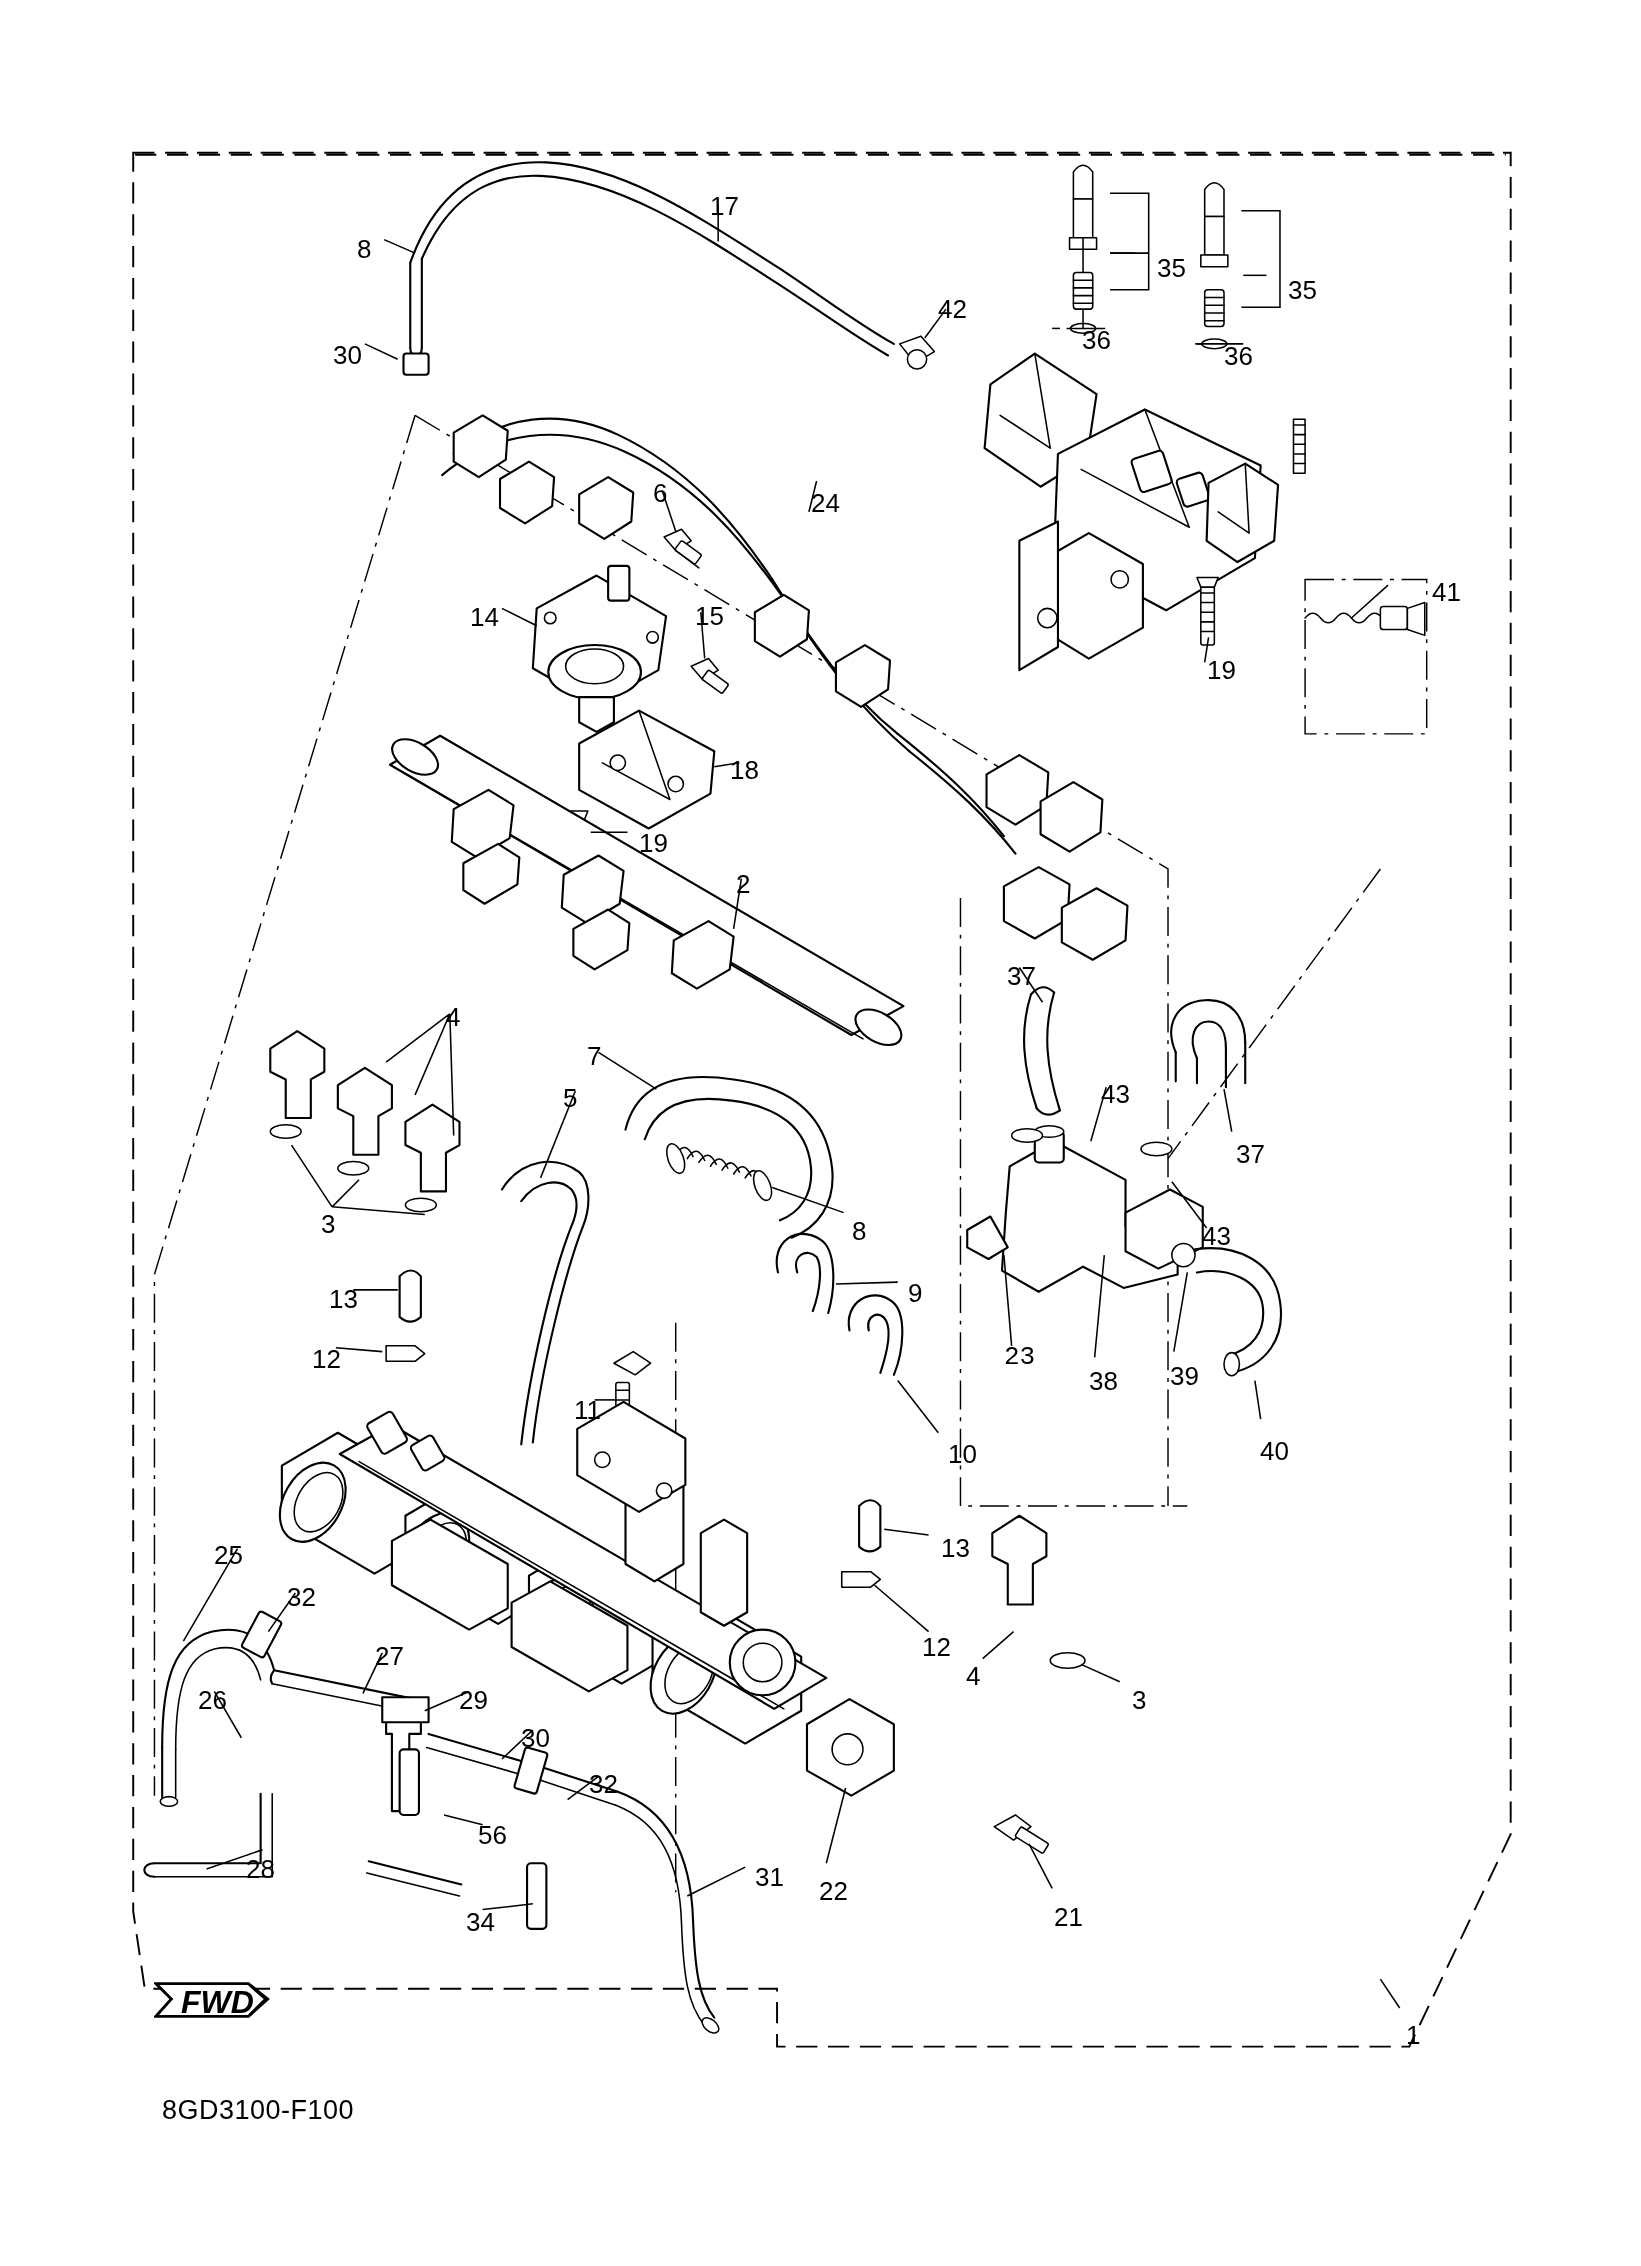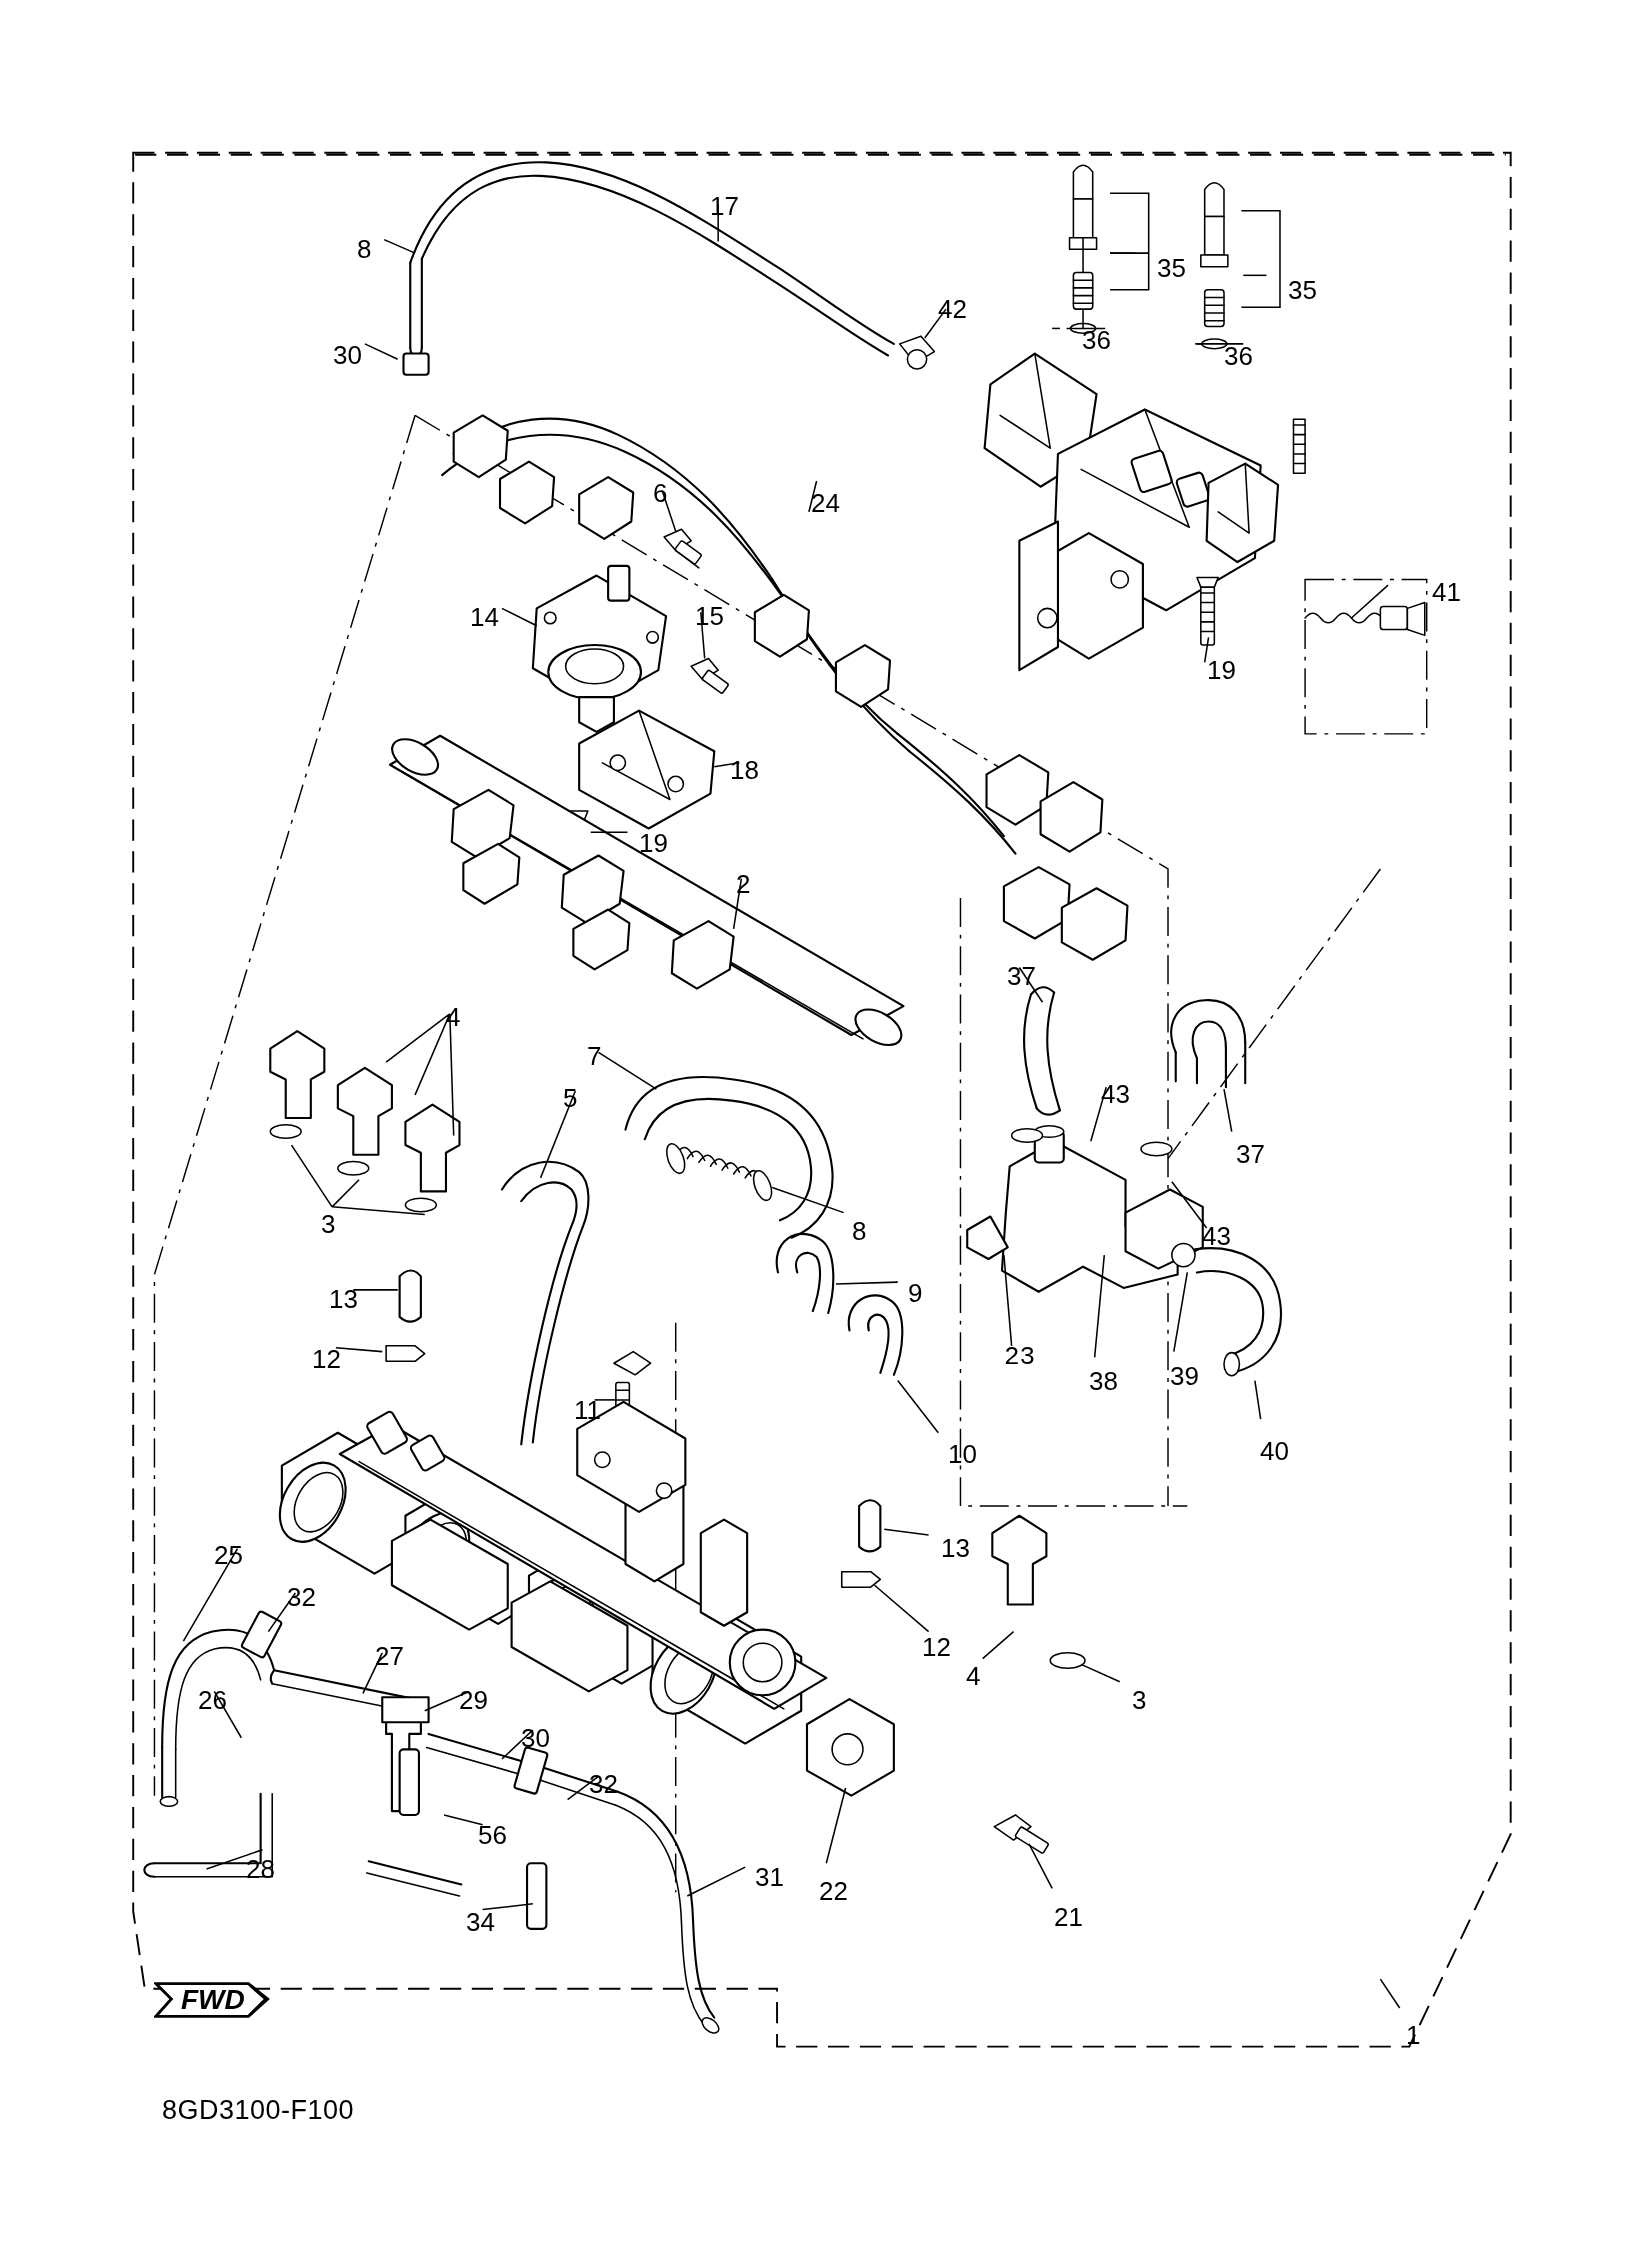--- a/index.html
+++ b/index.html
@@ -2,21 +2,21 @@
 <html><head>
 <meta charset="utf-8">
 <style>
   html,body{margin:0;padding:0;background:#ffffff;}
   body{width:1641px;height:2266px;position:relative;font-family:"Liberation Sans",sans-serif;color:#000;}
   #sheet{position:absolute;left:0;top:0;width:1641px;height:2266px;overflow:hidden;}
   svg{position:absolute;left:0;top:0;}
   .callout{position:absolute;font-size:26px;font-weight:400;color:#000;font-family:"Liberation Sans",sans-serif;white-space:nowrap;}
   #partcode{position:absolute;left:162px;top:2095px;font-size:27px;letter-spacing:0.5px;}
   #fwd{position:absolute;left:154px;top:1970px;width:130px;height:58px;}
-  #fwd .fwdtxt{position:absolute;left:27px;top:13.5px;font-size:28px;font-weight:bold;font-style:italic;}
+  #fwd .fwdtxt{position:absolute;left:27px;top:13.5px;font-size:32px;font-weight:bold;font-style:italic;}
 </style>
 </head>
 <body>
 
 <div id="sheet">
 
 <svg width="1641" height="2266" viewBox="0 0 1700 2347">
   <defs>
     <style>
       .ln{fill:none;stroke:#000;stroke-width:2.2;stroke-linecap:round;stroke-linejoin:round;}

